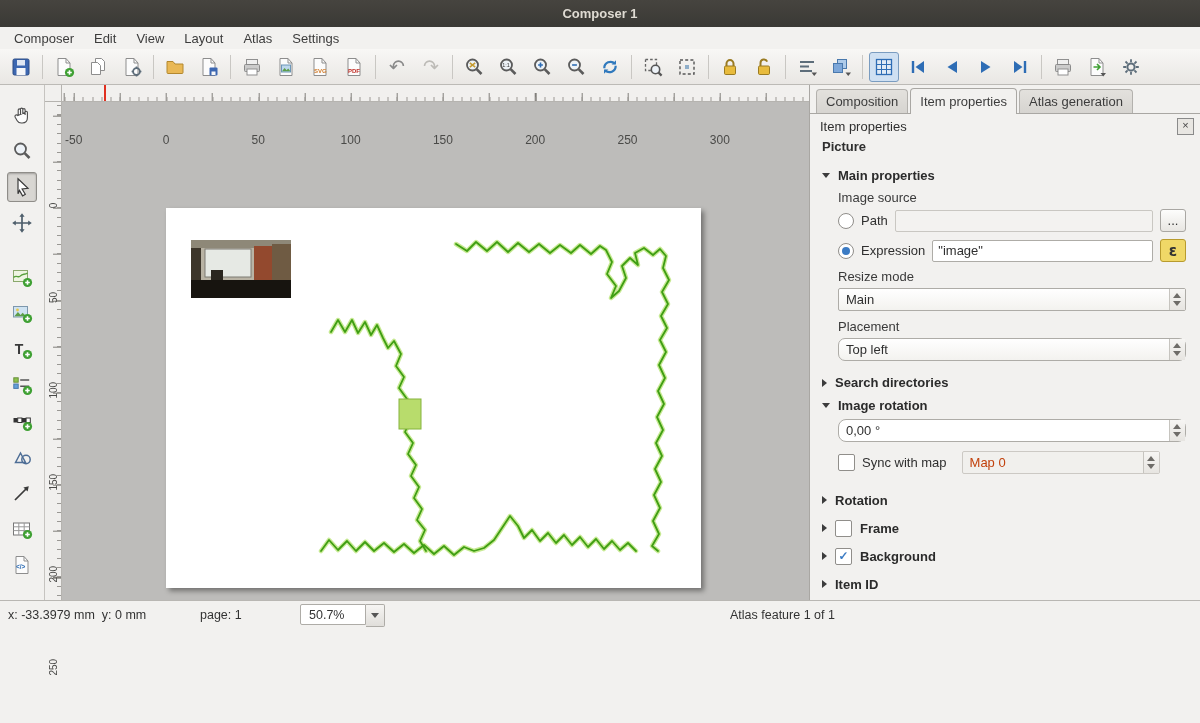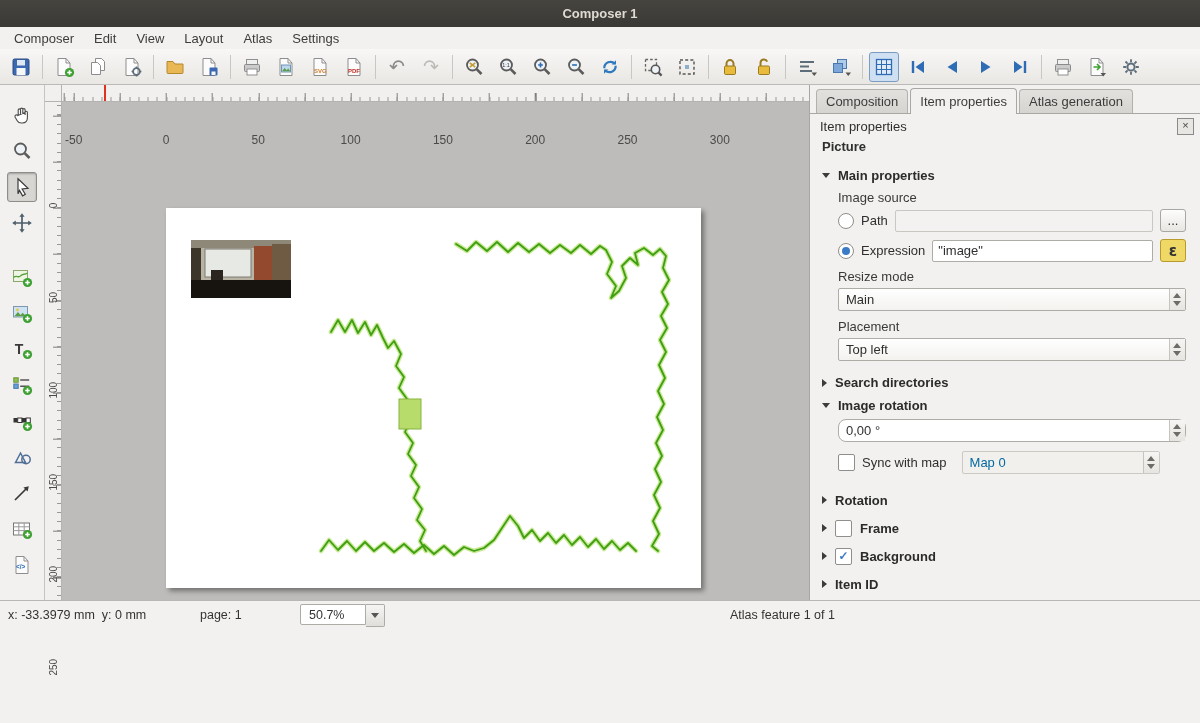--- a/index.html
+++ b/index.html
@@ -65,21 +65,21 @@
   .row{display:flex;align-items:center;gap:7px;margin-bottom:7px;}
   .radio{width:14px;height:14px;border:1px solid #908e8a;border-radius:50%;background:#fff;position:relative;flex:none;}
   .radio.sel::after{content:"";position:absolute;left:3px;top:3px;right:3px;bottom:3px;border-radius:50%;background:var(--accent,#3b7bc4);}
   .checkbox{width:15px;height:15px;border:1px solid #908e8a;border-radius:2px;background:#fff;flex:none;display:flex;align-items:center;justify-content:center;}
   .checkbox i{font-style:normal;font-weight:bold;font-size:12px;color:var(--accent,#3b7bc4);line-height:1;}
   .tinput{flex:1;height:22px;border:1px solid #aeaca7;border-radius:2px;background:#fff;padding:0 5px;font:13px "Liberation Sans",sans-serif;color:#2f2f2f;min-width:0;box-sizing:border-box;}
   .tinput:disabled{background:#f3f2f0;border-color:#c9c7c2;}
   .btn{height:23px;min-width:26px;border:1px solid #a9a7a3;border-radius:3px;background:linear-gradient(#fdfdfc,#e8e6e2);font:13px "Liberation Sans",sans-serif;color:#333;flex:none;padding:0 4px;}
   .btn.ebtn{background:#f0d867;border-color:#b89b2e;font-family:"DejaVu Sans",sans-serif;font-size:15px;font-weight:bold;width:26px;}
   .combo{position:relative;height:23px;border:1px solid #aeaca7;border-radius:2px;background:linear-gradient(#ffffff,#f3f2ef);padding:0 22px 0 7px;display:flex;align-items:center;box-sizing:border-box;}
-  .combo.disabled{color:#0369a1;background:#f1f0ed;border-color:#ccc9c4;}
+  .combo.disabled{color:#c2410c;background:#f1f0ed;border-color:#ccc9c4;}
   .spinarea{position:absolute;right:0;top:0;bottom:0;width:15px;border-left:1px solid #c6c4bf;background:linear-gradient(#f6f5f3,#e7e5e1);}
   .spinarea::before{content:"";position:absolute;top:4px;left:3px;border-left:4px solid transparent;border-right:4px solid transparent;border-bottom:5px solid #6e6c68;}
   .spinarea::after{content:"";position:absolute;bottom:4px;left:3px;border-left:4px solid transparent;border-right:4px solid transparent;border-top:5px solid #6e6c68;}
   .spinbox{position:relative;height:23px;border:1px solid #aeaca7;border-radius:8px;background:#fff;display:flex;align-items:center;padding:0 22px 0 7px;box-sizing:border-box;}
   .crow{display:flex;align-items:center;gap:8px;height:28px;}
 
   
   .statusbar{height:28px;background:#f2f1ef;border-top:1px solid #b9b7b3;position:relative;flex:none;font-size:12.5px;color:#333;}
   .sbitem{position:absolute;top:50%;transform:translateY(-50%);white-space:pre;}
   .szoom{position:absolute;left:300px;top:3px;height:21px;display:flex;}
@@ -499,21 +499,21 @@
             <button class="btn ebtn">ε</button>
           </div>
 
           <div class="flabel">Resize mode</div>
           <div class="combo" style="margin-bottom:8px;">
             <span>Main</span>
             <span class="spinarea"></span>
           </div>
 
           <div class="flabel">Placement</div>
-          <div class="combo" style="margin-bottom:4px;">
+          <div class="combo" style="margin-bottom:4px;border-radius:7px;">
             <span>Top left</span>
             <span class="spinarea"></span>
           </div>
         </div>
 
         <div class="sec" style="margin-top:14px;">
           <span class="tri right"></span>
           <span class="seclabel">Search directories</span>
         </div>
 

